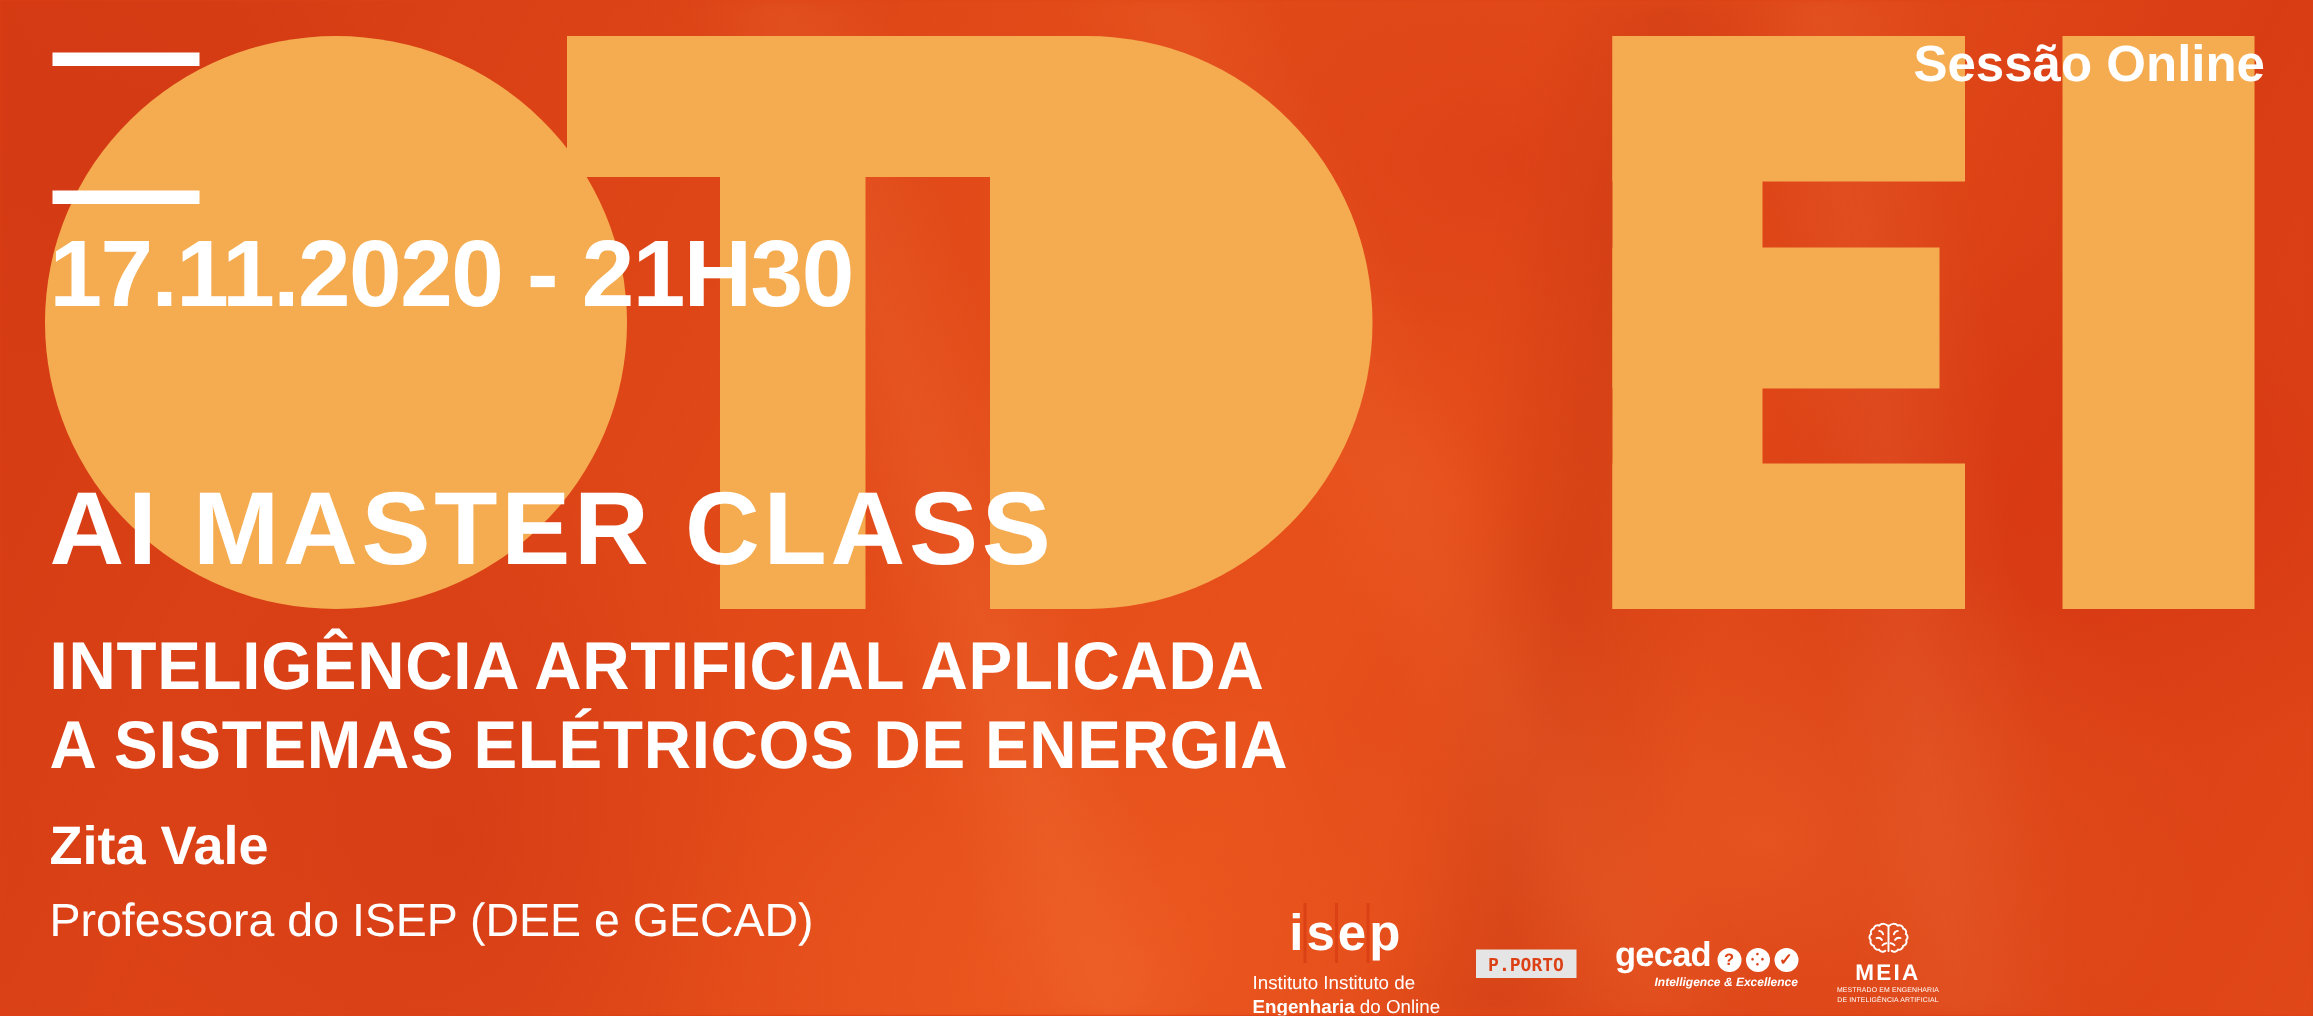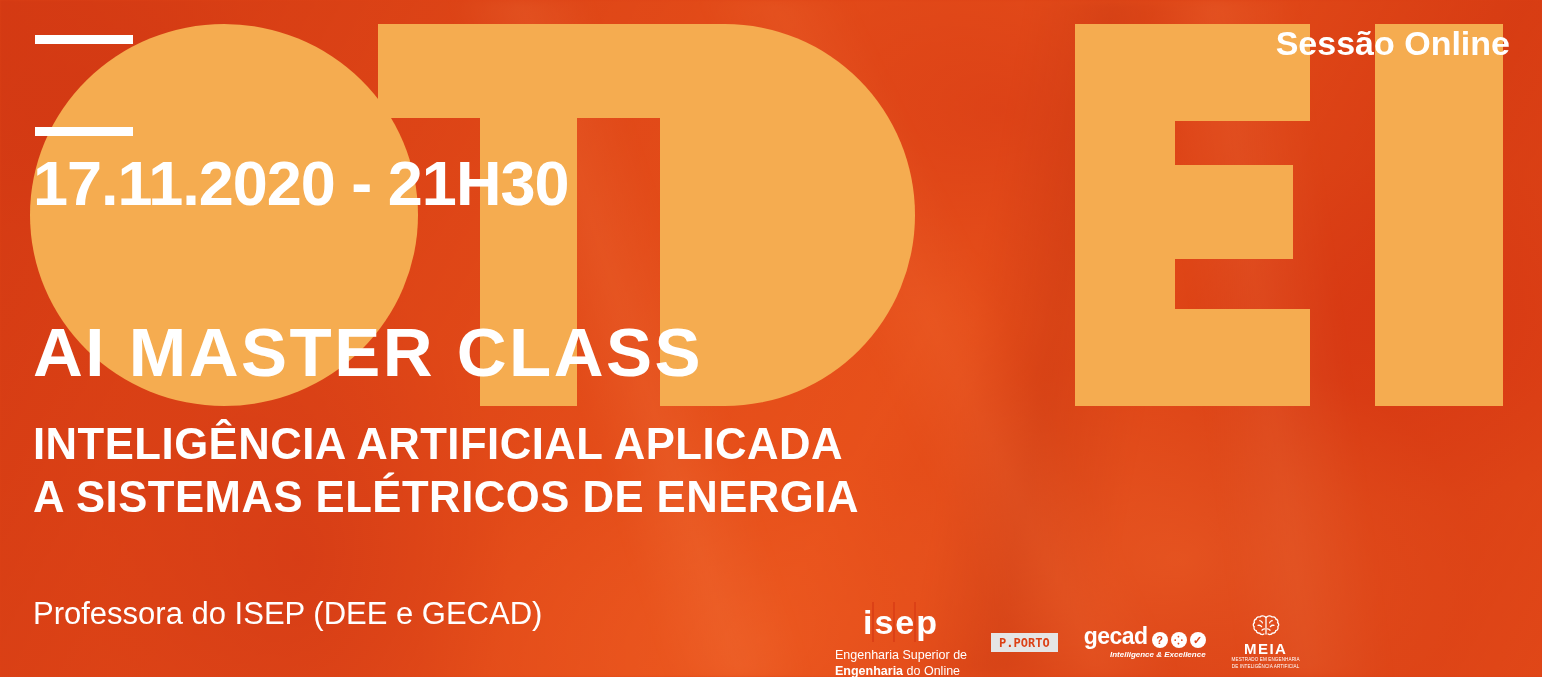--- a/index.html
+++ b/index.html
@@ -260,34 +260,35 @@
 
     <div class="datetime">17.11.2020 - 21H30</div>
 
     <div class="bigtitle">AI MASTER CLASS</div>
 
     <div class="subtitle">
       <div>INTELIGÊNCIA ARTIFICIAL APLICADA</div>
       <div>A SISTEMAS ELÉTRICOS DE ENERGIA</div>
     </div>
 
+    <div class="speaker-name">Zita Vale</div>
     <div class="speaker-role">Professora do ISEP (DEE e GECAD)</div>
 
     <div class="logos">
 
       <div class="logo-isep">
         <div class="isep-mark"><span>isep</span>
           <span class="isep-bars">
               <i></i>
               <i></i>
               <i></i>
             </span>
         </div>
         <div class="isep-words">
-          <div>Engenharia Superior de</div>
+          <div>Instituto Instituto de</div>
           <div><span class="b">Engenharia</span><span> do Online</span></div>
         </div>
       </div>
 
       <div class="logo-pporto">P.PORTO</div>
 
 
       <div class="logo-gecad">
         <div class="gecad-top">
           <span class="gecad-word">gecad</span>

